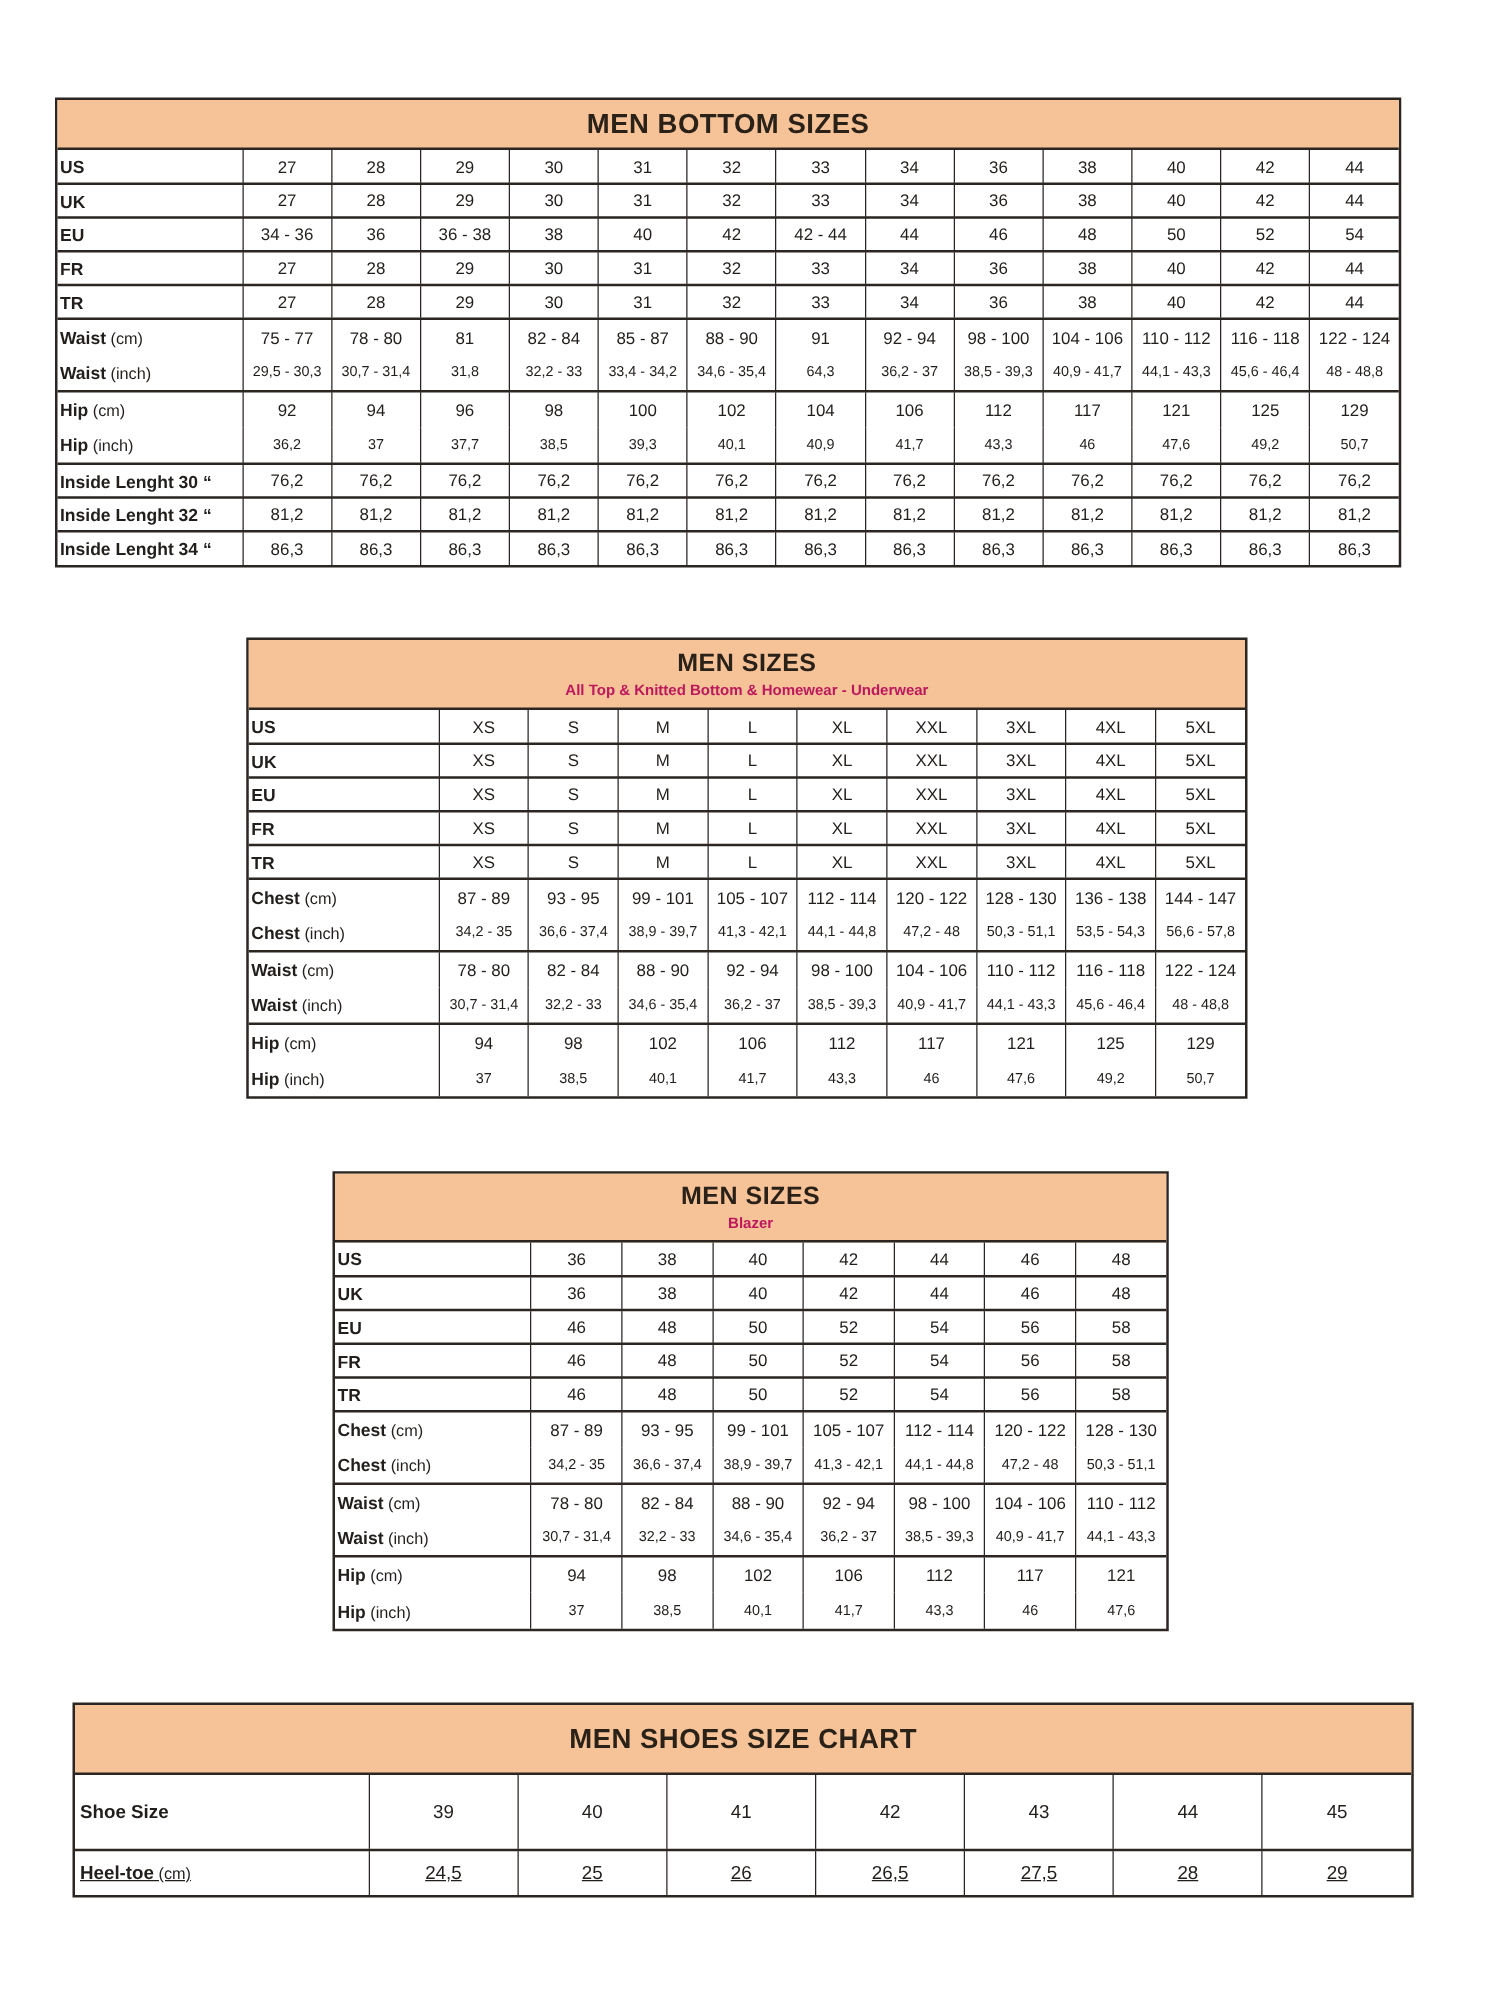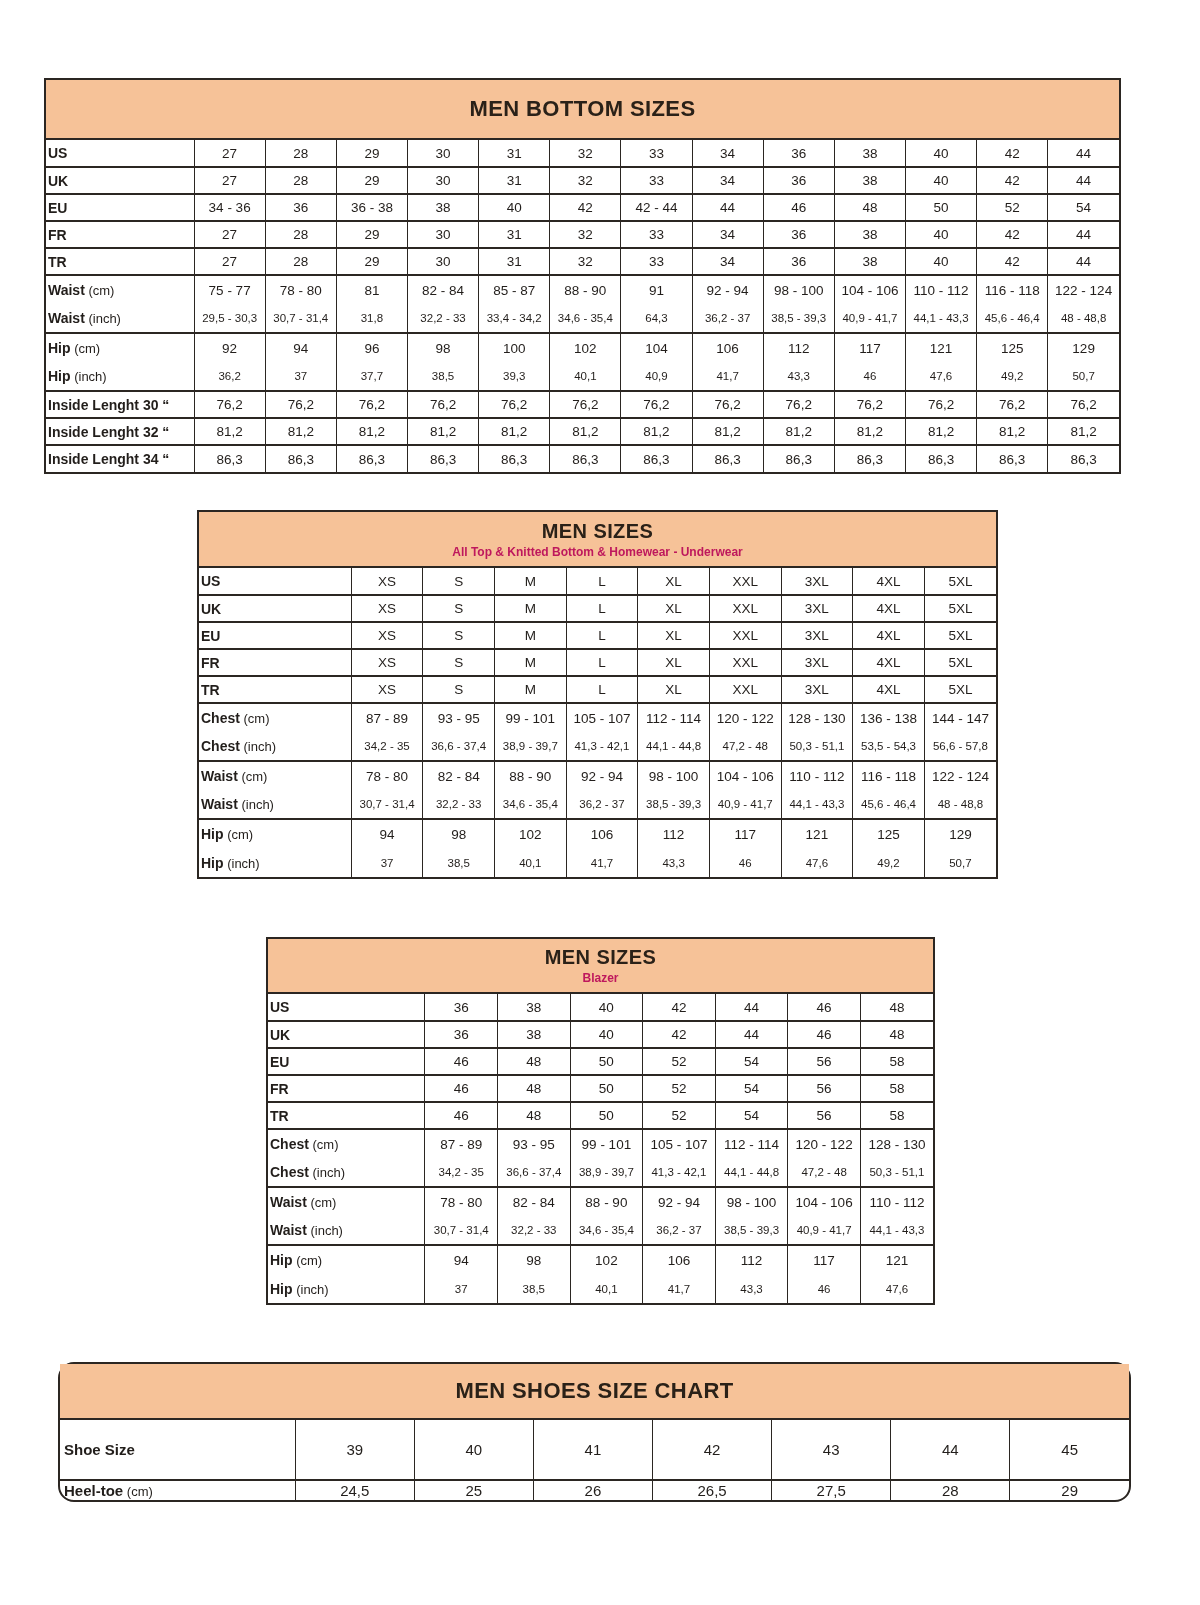--- a/index.html
+++ b/index.html
@@ -25,43 +25,43 @@
   }
   td.lbl { text-align:left; border-left:none; }
   .lbl-main { font-weight:bold; font-size:14px; }
   .lbl-unit { font-size:13px; font-weight:normal; }
   tbody.pair td { height:29px; }
   tr.inch td.val { font-size:11.5px; }
   tr.strong td.val { font-weight:normal; }
 
   
   .t1 { left:44px; top:78px; width:1077px; }
-  .t1 .thead { height:60px; }
+  .t1 .thead { height:40px; }
   .t1 .ttl { font-size:22px; }
   .t1 col.labelcol { width:13.8%; }
 
   
   .t2 { left:197px; top:510px; width:801px; }
   .t2 .thead { height:56px; }
   .t2 .ttl { font-size:20px; }
   .t2 col.labelcol { width:19.1%; }
 
   
   .t3 { left:266px; top:937px; width:669px; }
   .t3 .thead { height:55px; }
   .t3 .ttl { font-size:20px; }
   .t3 col.labelcol { width:23.6%; }
 
   
-  .t4 { left:58px; top:1362px; width:1073px;border-radius:16px; }
+  .t4 { left:58px; top:1362px; width:1073px; }
   .t4 .thead { height:56px; }
   .t4 .ttl { font-size:22px; }
   .t4 col.labelcol { width:22%; }
   .t4 td { height:60px; font-size:15px; }
-  .t4 tbody:last-of-type td { height:20px; }
+  .t4 tbody:last-of-type td { height:36px;text-decoration:underline; }
   .t4 .lbl-main { font-size:15px; }
   .t4 td.lbl { padding-left:4px; }
 </style>
 </head>
 <body>
 
 <div class="page">
   <section class="tbl t1">
       <div class="thead">
         <div class="ttl">MEN BOTTOM SIZES</div>

